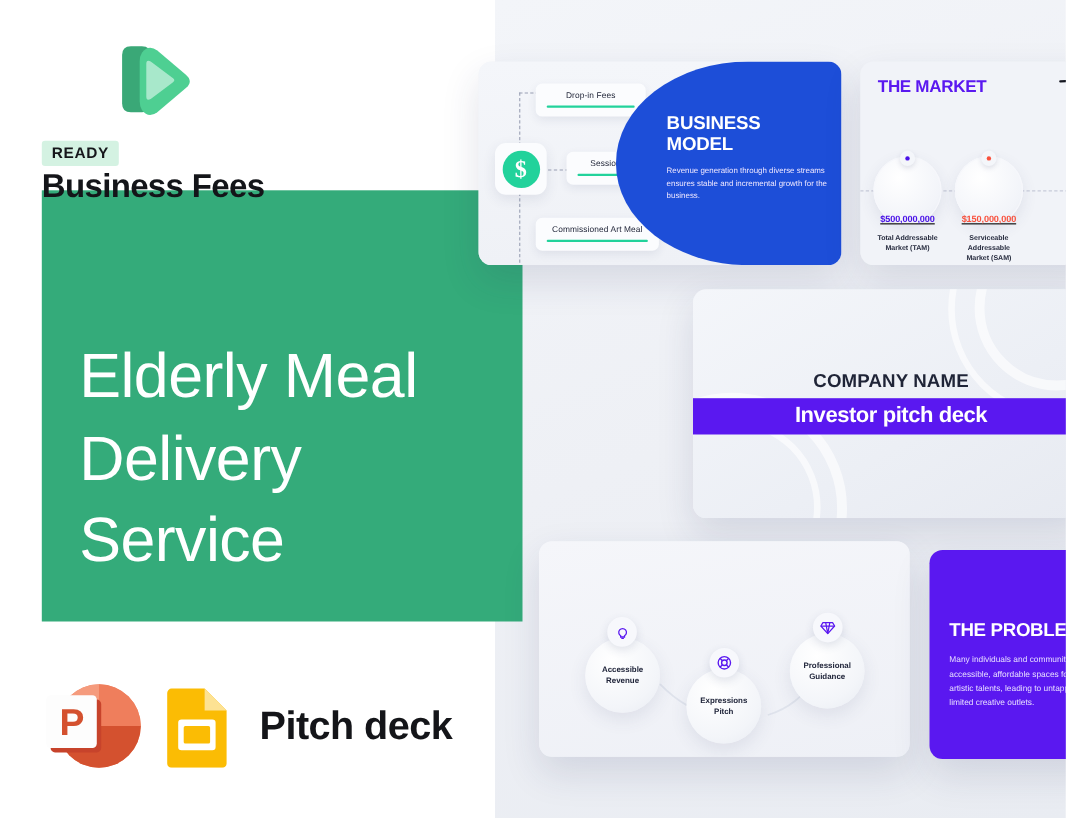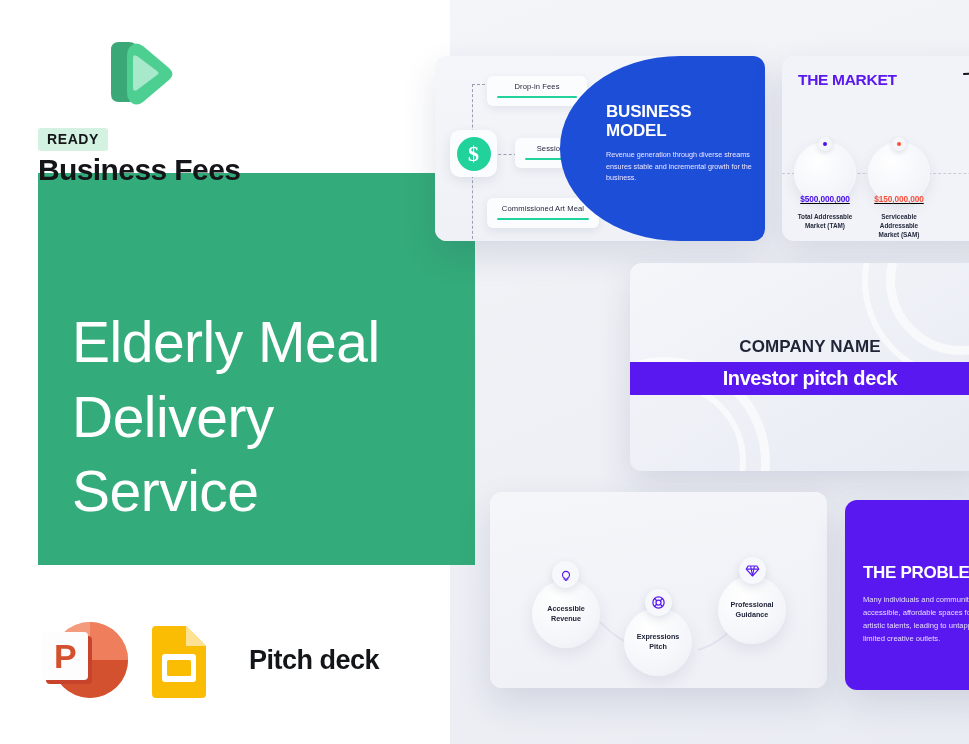--- a/index.html
+++ b/index.html
@@ -37,21 +37,21 @@
   
   .hero-title {
     position: absolute; left: 72px; top: 305px; width: 400px;
     color: #ffffff; font-size: 57px; line-height: 1.31; font-weight: 400; letter-spacing: -0.5px;
   }
 
   
   .bottom-row { position: absolute; left: 40px; top: 618px; display: flex; align-items: center; gap: 18px; }
   .ppt-icon { position: relative; width: 90px; height: 84px; }
   .slides-icon { position: relative; width: 62px; height: 76px; }
-  .deck-label { font-size: 27px; font-weight: 700; color: #141519; letter-spacing: -0.5px; margin-left: 21px; }
+  .deck-label { font-size: 36px; font-weight: 700; color: #141519; letter-spacing: -0.5px; margin-left: 8px; }
 
   
   .slide { position: absolute; border-radius: 12px; overflow: hidden;
            box-shadow: 0 14px 34px rgba(40,50,90,.13); background: #f2f4f8; }
 
   
   #slide-bm { left: 435px; top: 56px; width: 330px; height: 185px; }
   .bm-left { position: absolute; inset: 0; background: linear-gradient(180deg,#f4f6fa,#eff1f6); }
   .bm-blob { position: absolute; right: 0; top: 0; width: 205px; height: 185px;
              background: #1d4ed8; border-top-left-radius: 120px 92px; border-bottom-left-radius: 120px 92px; }

